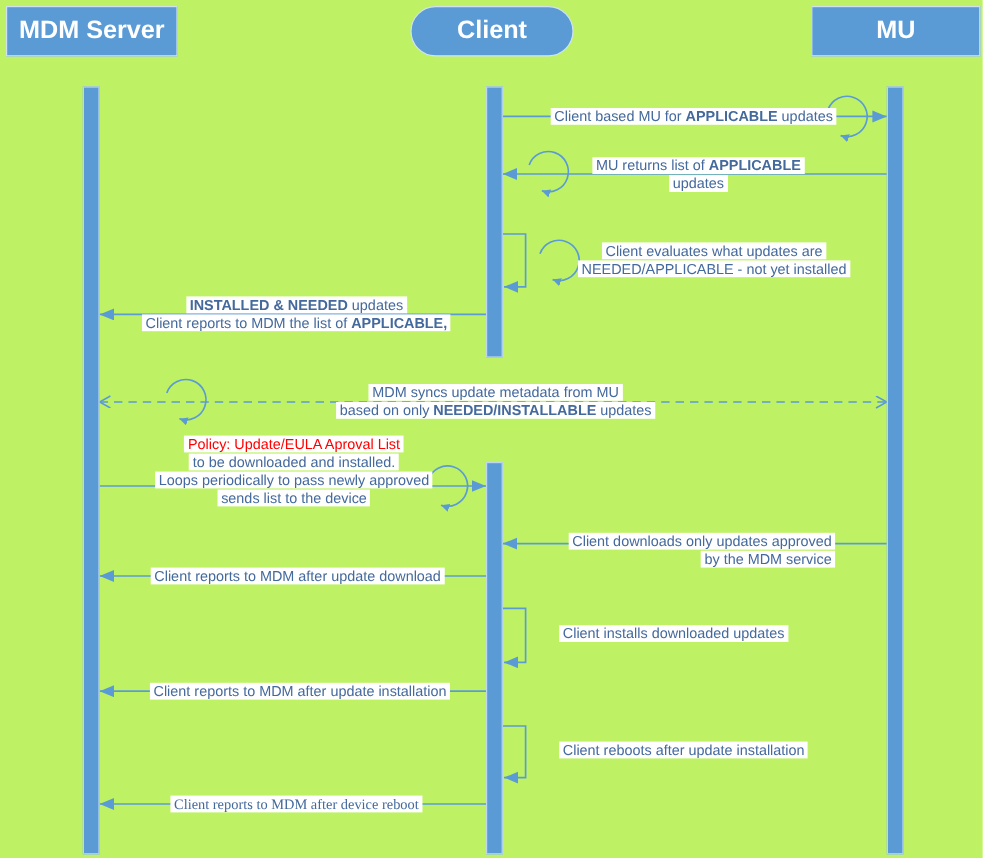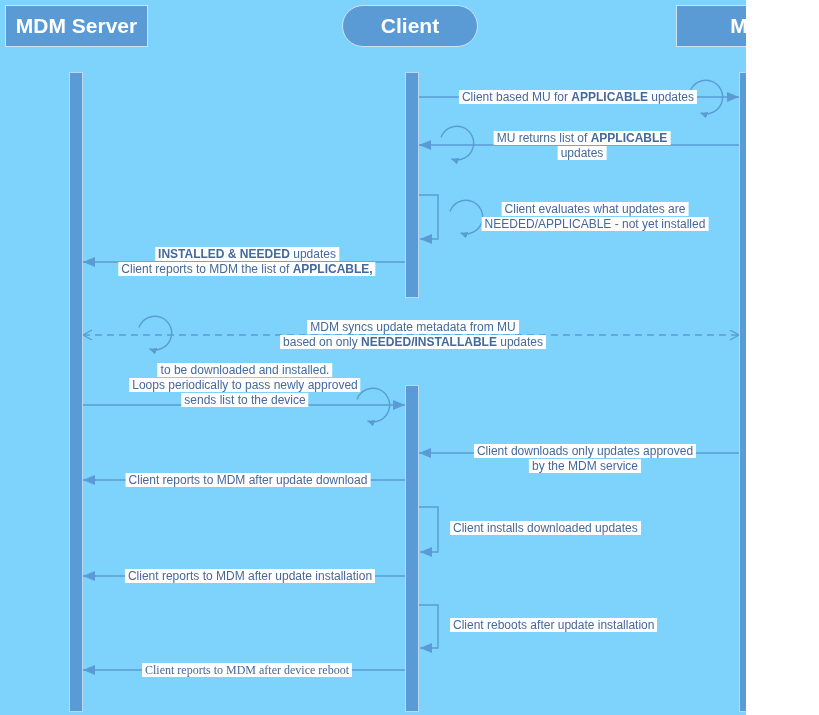--- a/index.html
+++ b/index.html
@@ -1,17 +1,17 @@
 <!DOCTYPE html>
 <html><head>
 <meta charset="utf-8">
 <style>
   html,body{margin:0;padding:0;background:#ffffff;}
   #canvas{
-    position:relative;width:746px;height:715px;background:#7dd3fc;
+    position:relative;width:819px;height:715px;background:#bef264;
     font-family:"Liberation Sans",sans-serif;overflow:hidden;
   }
   .actor{
     position:absolute;top:5px;height:42px;
     background:#5B9BD5;border:1px solid #cfe2f3;box-sizing:border-box;
     color:#ffffff;font-weight:bold;font-size:21px;
     display:flex;align-items:center;justify-content:center;
   }
   #actor-mdm{left:5px;width:143px;}
   #actor-client{left:342px;width:136px;border-radius:21px;}
@@ -19,21 +19,21 @@
   .bar{
     position:absolute;width:14px;background:#5B9BD5;
     border:1px solid #bdd7ee;box-sizing:border-box;
   }
   #svglayer{position:absolute;left:0;top:0;}
   .msg-label{
     position:absolute;font-size:12px;line-height:15px;
     white-space:nowrap;text-align:center;
   }
   .msg-label.centered{transform:translateX(-50%);}
-  .msg-label.left-align{text-align:left;}
+  .msg-label.left-align{text-align:left;margin-left:16px;}
   .lbg{background:#ffffff;padding:0 3px;}
   .msg-label b{font-weight:bold;}
 </style>
 </head>
 <body>
 
 <div id="canvas">
 
   <svg id="svglayer" width="819" height="715">
     <defs>
@@ -91,25 +91,26 @@
       </div>
       <div class="msg-label centered" style="top: 247px; left: 247px; color: rgb(68, 105, 156);">
         <div><span class="lbg"><b>INSTALLED &amp; NEEDED</b><span> updates</span></span></div>
         <div><span class="lbg"><span>Client reports to MDM the list of </span><b>APPLICABLE,</b></span></div>
       </div>
       <div class="msg-label centered" style="top: 320px; left: 413px; color: rgb(68, 105, 156);">
         <div><span class="lbg"><span>MDM syncs update metadata from MU</span></span></div>
         <div><span class="lbg"><span>based on only </span><b>NEEDED/INSTALLABLE</b><span> updates</span></span></div>
       </div>
       <div class="msg-label centered" style="top: 363px; left: 245px; color: rgb(68, 105, 156);">
+        <div><span class="lbg" style="color: rgb(255, 0, 0);">Policy: Update/EULA Aproval List</span></div>
         <div><span class="lbg"><span>to be downloaded and installed.</span></span></div>
         <div><span class="lbg"><span>Loops periodically to pass newly approved</span></span></div>
         <div><span class="lbg"><span>sends list to the device</span></span></div>
       </div>
-      <div class="msg-label centered" style="top: 444px; left: 585px; color: rgb(68, 105, 156);">
+      <div class="msg-label centered" style="top: 444px; left: 585px; color: rgb(68, 105, 156); text-align: right;">
         <div><span class="lbg"><span>Client downloads only updates approved</span></span></div>
         <div><span class="lbg"><span>by the MDM service</span></span></div>
       </div>
       <div class="msg-label centered" style="top: 473px; left: 248px; color: rgb(68, 105, 156);">
         <div><span class="lbg"><span>Client reports to MDM after update download</span></span></div>
       </div>
       <div class="msg-label left-align" style="top: 521px; left: 450px; color: rgb(68, 105, 156);">
         <div><span class="lbg"><span>Client installs downloaded updates</span></span></div>
       </div>
       <div class="msg-label centered" style="top: 569px; left: 250px; color: rgb(68, 105, 156);">

